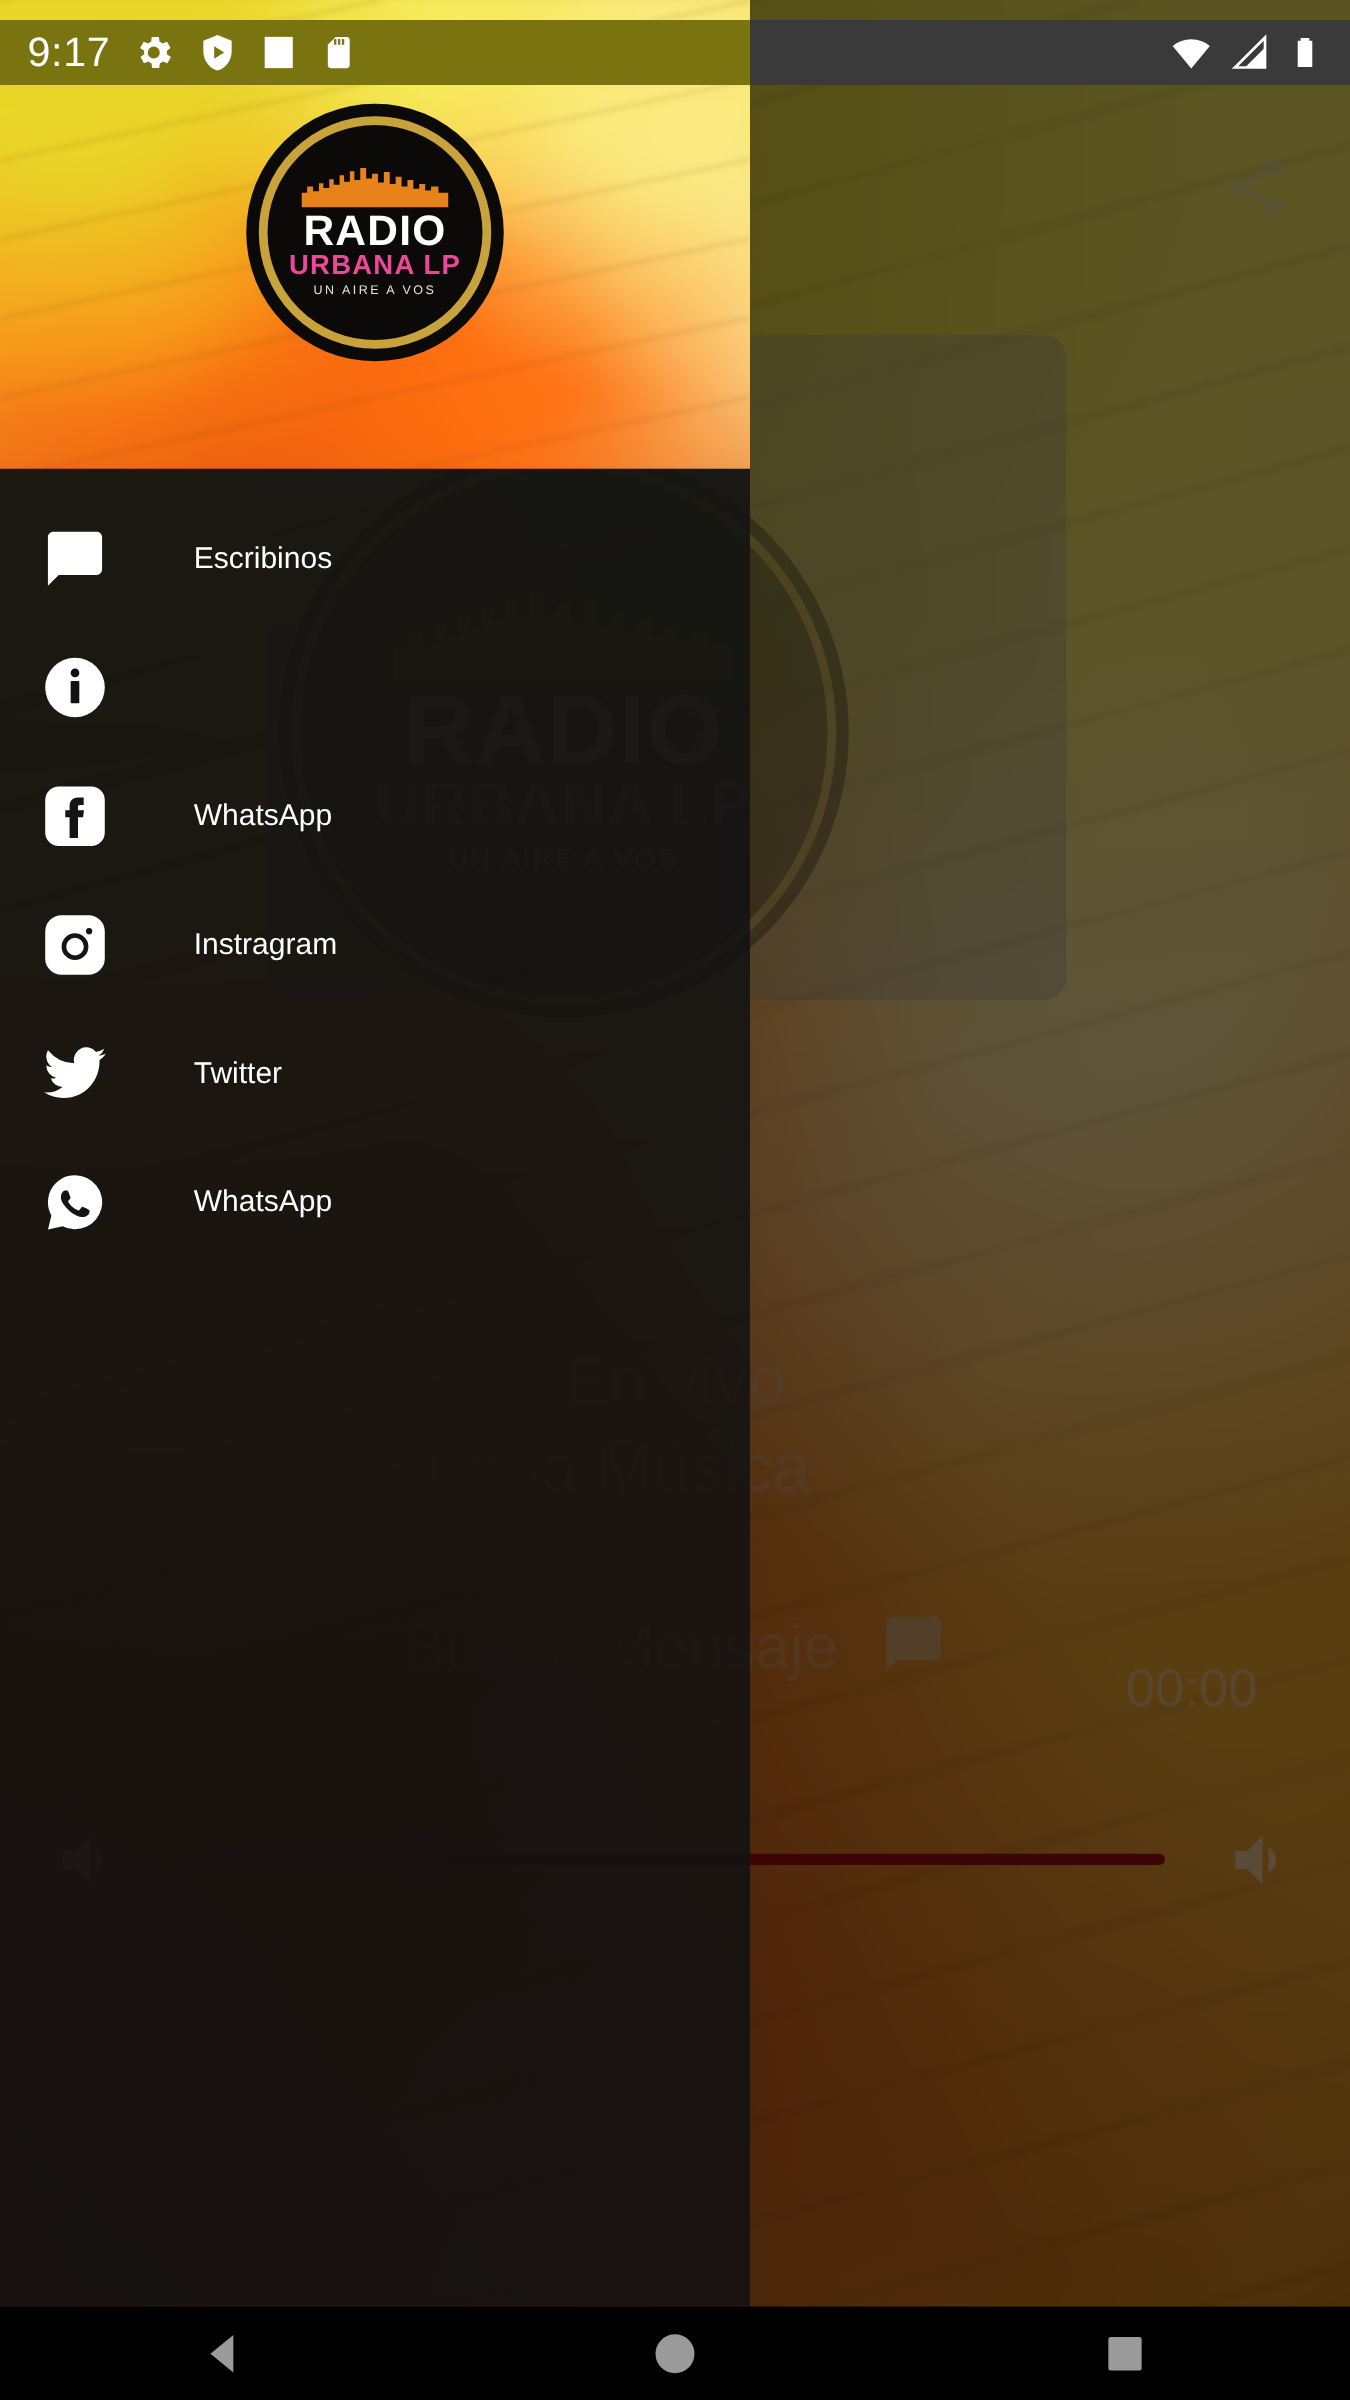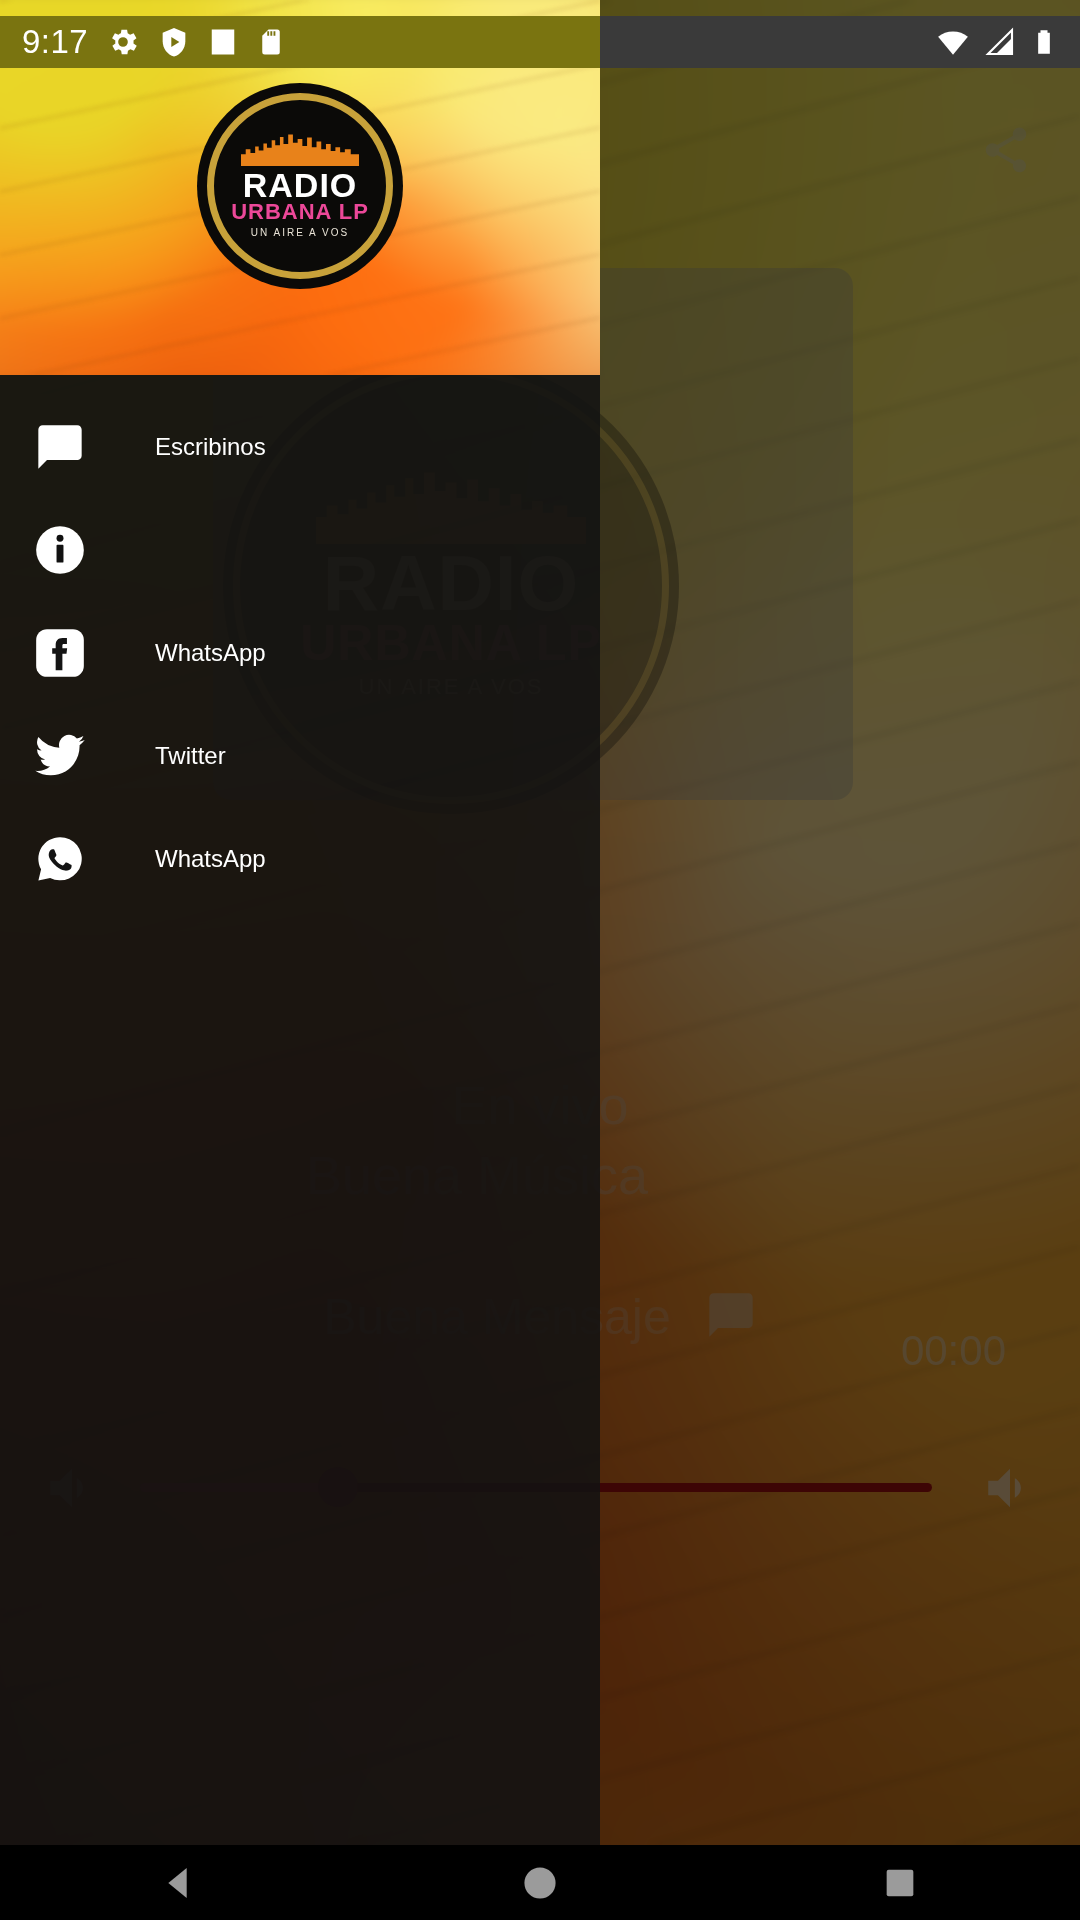--- a/index.html
+++ b/index.html
@@ -304,20 +304,30 @@
     <div class="drawer-item">
       <span class="di-icon">
         <svg width="52" height="52" viewBox="0 0 24 24">
           <rect x="1" y="1" width="22" height="22" rx="5" fill="#ffffff"></rect>
           <path d="M15.3 12.4h-2.2V20h-3.1v-7.6H8.4V9.8h1.6V8.3c0-1.9 1-3.2 3.2-3.2h2v2.7h-1.4c-.6 0-.7.3-.7.8v1.2h2.2l-.3 2.6z" fill="#141414"></path>
         </svg>
       </span>
       <span class="di-label">WhatsApp</span>
     </div>
 
+    <div class="drawer-item">
+      <span class="di-icon">
+        <svg width="52" height="52" viewBox="0 0 24 24">
+          <rect x="1" y="1" width="22" height="22" rx="6" fill="#ffffff"></rect>
+          <circle cx="12" cy="12.6" r="4.1" fill="none" stroke="#141414" stroke-width="1.7"></circle>
+          <circle cx="17.2" cy="6.9" r="1.15" fill="#141414"></circle>
+        </svg>
+      </span>
+      <span class="di-label">Instragram</span>
+    </div>
 
     <div class="drawer-item">
       <span class="di-icon">
         <svg width="54" height="54" viewBox="0 0 24 24" fill="#ffffff">
           <path d="M23 4.9c-.8.37-1.7.62-2.6.73a4.5 4.5 0 0 0 2-2.5c-.9.53-1.9.9-2.9 1.1A4.5 4.5 0 0 0 11.7 8.3 12.8 12.8 0 0 1 2.4 3.6a4.5 4.5 0 0 0 1.4 6c-.73-.02-1.4-.22-2-.55v.06a4.5 4.5 0 0 0 3.6 4.4c-.66.18-1.36.2-2.02.08a4.5 4.5 0 0 0 4.2 3.1A9 9 0 0 1 1 18.6a12.7 12.7 0 0 0 6.9 2c8.3 0 12.8-6.9 12.8-12.8v-.6c.88-.63 1.65-1.43 2.3-2.3z"></path>
         </svg>
       </span>
       <span class="di-label">Twitter</span>
     </div>
 

